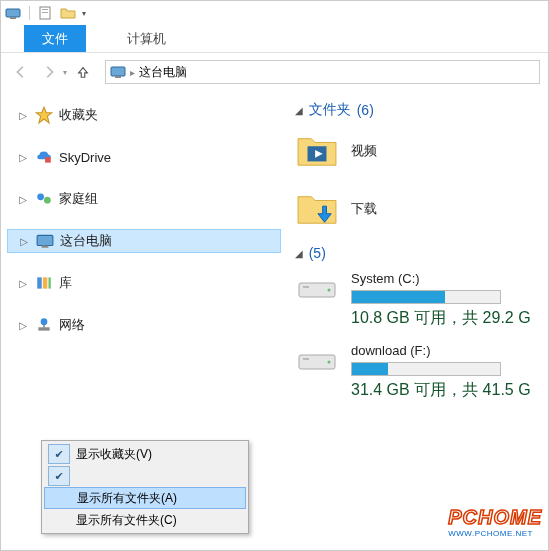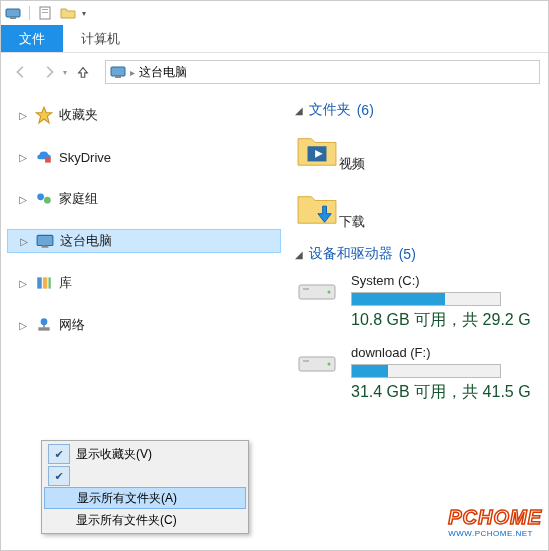--- a/index.html
+++ b/index.html
@@ -4,21 +4,21 @@
 <style>
 * { margin: 0; padding: 0; box-sizing: border-box; font-family: "Microsoft YaHei", "Segoe UI", sans-serif; }
 body { width: 549px; height: 551px; background: #fff; font-size: 12px; color: #000; position: relative; overflow: hidden; border: 1px solid #ccc; }
 
 .titlebar { height: 24px; background: #fff; display: flex; align-items: center; padding: 0 4px; gap: 6px; }
 .titlebar .qat-icon { width: 16px; height: 16px; display: inline-flex; align-items: center; justify-content: center; }
 .titlebar .qat-sep { width: 1px; height: 14px; background: #ccc; margin: 0 2px; }
 .titlebar .dropdown-arrow { font-size: 8px; color: #555; }
 
 .ribbon-tabs { height: 28px; background: #fff; display: flex; align-items: stretch; border-bottom: 1px solid #e0e0e0; }
-.ribbon-tab { padding: 0 18px; display: flex; align-items: center; font-size: 13px; color: #444; cursor: pointer; }
+.ribbon-tab { padding: 0 18px; display: flex; align-items: center; font-size: 13px; color: #444; cursor: pointer; margin-left: 23px; }
 .ribbon-tab.active { background: #1e90e8; color: #fff; }
 
 .nav-row { height: 38px; display: flex; align-items: center; padding: 4px 8px; gap: 4px; }
 .nav-btn { width: 24px; height: 24px; display: flex; align-items: center; justify-content: center; color: #999; border-radius: 2px; }
 .nav-btn.enabled { color: #555; }
 .nav-btn svg { width: 14px; height: 14px; }
 .nav-dd { font-size: 8px; color: #999; margin-left: -2px; }
 .address-bar { flex: 1; height: 24px; border: 1px solid #ccc; display: flex; align-items: center; padding: 0 4px; gap: 4px; margin-left: 6px; }
 .address-icon { width: 16px; height: 16px; }
 .address-sep { color: #888; font-size: 10px; }
@@ -28,21 +28,21 @@
 .sidebar { width: 290px; padding: 12px 0 0 6px; position: relative; }
 .tree-item { display: flex; align-items: center; height: 24px; padding-left: 10px; margin-bottom: 18px; cursor: pointer; }
 .tree-item .expander { width: 12px; height: 12px; margin-right: 6px; display: flex; align-items: center; justify-content: center; color: #666; font-size: 10px; }
 .tree-item .ico { width: 18px; height: 18px; margin-right: 6px; display: flex; align-items: center; justify-content: center; }
 .tree-item .lbl { font-size: 13px; color: #222; }
 .tree-item.selected { background: #cce8ff; border: 1px solid #99d1ff; margin-right: 10px; }
 
 .main { flex: 1; padding: 10px 0 0 4px; overflow: hidden; }
 .group-header { display: flex; align-items: center; font-size: 14px; color: #1a5fb4; margin-bottom: 10px; gap: 6px; }
 .group-header .collapse { font-size: 10px; color: #555; }
-.file-row { display: flex; align-items: flex-end; margin-bottom: 14px; }
+.file-row { display: flex; align-items: center; margin-bottom: 14px; gap: 12px; }
 .file-icon { width: 44px; height: 44px; display: flex; align-items: center; justify-content: center; }
 .file-label { font-size: 13px; color: #222; }
 .drive-row { display: flex; gap: 12px; margin-bottom: 14px; align-items: flex-start; }
 .drive-icon { width: 44px; height: 36px; display: flex; align-items: center; justify-content: center; }
 .drive-info { flex: 1; padding-right: 8px; }
 .drive-name { font-size: 13px; color: #222; margin-bottom: 4px; }
 .drive-bar { height: 14px; border: 1px solid #bbb; background: #f0f0f0; margin-bottom: 4px; width: 150px; position: relative; }
 .drive-fill { height: 100%; background: #26a0da; }
 .drive-stats { font-size: 16px; color: #14532d; white-space: nowrap; }
 
@@ -227,21 +227,20 @@
         <svg class="folder-svg" viewBox="0 0 44 38">
             <path d="M2 6 L16 6 L20 10 L42 10 L42 34 L2 34 Z" fill="#f7d77a" stroke="#d6a93a"></path>
             <path d="M28 16 L28 24 L23 24 L30 33 L37 24 L32 24 L32 16 Z" fill="#1e90e8" stroke="#0d5fa6"></path>
           </svg>
       </span>
       <span class="file-label">下载</span>
     </div>
 
     <div class="group-header">
       <span class="collapse">◢</span>
-      <span>设备和驱动器</span>
       <span>(5)</span>
     </div>
 
     <div class="drive-row">
       <span class="drive-icon">
         <svg class="drive-svg" viewBox="0 0 40 28">
             <rect x="2" y="8" width="36" height="14" rx="2" fill="#e6e6e6" stroke="#aaa"></rect>
             <circle cx="32" cy="15" r="1.5" fill="#6ac06a"></circle>
             <rect x="6" y="11" width="6" height="2" fill="#bbb"></rect>
           </svg>

